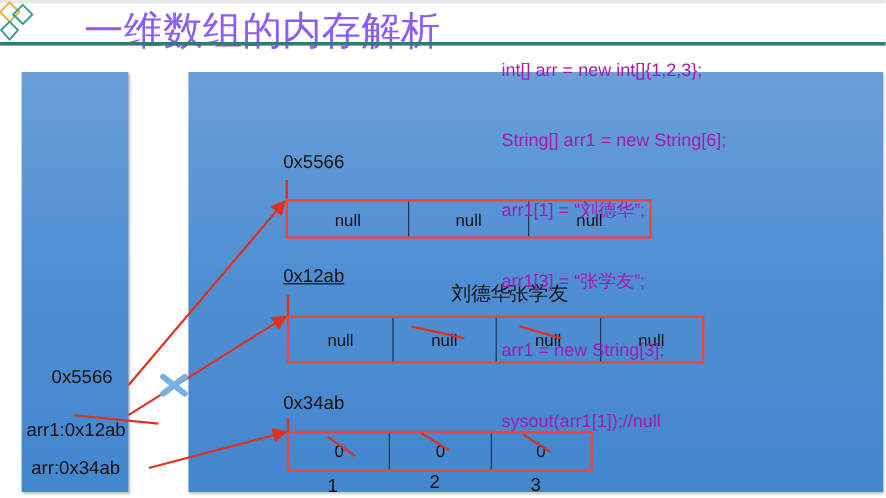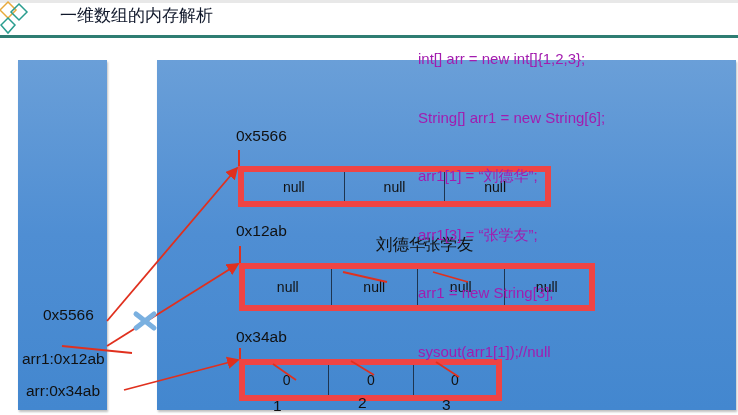--- a/index.html
+++ b/index.html
@@ -1,26 +1,26 @@
 <!DOCTYPE html>
 <html><head>
 <meta charset="utf-8">
 <style>
   html, body { margin:0; padding:0; }
   body { width:738px; height:415px; position:relative; overflow:hidden; background:#ffffff; font-family:"Liberation Sans", "DejaVu Sans", sans-serif; }
   .topbar { position:absolute; left:0; top:0; width:738px; height:3px; background:#e8e8e8; }
   .logo { position:absolute; left:0; top:0; width:40px; height:36px; }
-  .title { position:absolute; left:60px; top:4px; font-size:17px; color:#0f172a; white-space:nowrap; font-family:"DejaVu Sans", sans-serif; letter-spacing:0px; }
+  .title { position:absolute; left:70px; top:4px; font-size:33px; color:#8b5cf6; white-space:nowrap; font-family:"DejaVu Sans", sans-serif; letter-spacing:0px; }
   .header-line { position:absolute; left:0; top:35px; width:738px; height:3px; background:#2e7d72; }
   .panel { position:absolute; background:linear-gradient(to bottom, #6a9fd8 0%, #4f8ed3 50%, #4387cf 100%); box-shadow:1px 2px 2px rgba(0,0,0,0.25); }
   #stack { left:18px; top:60px; width:89px; height:350px; }
   #heap { left:157px; top:60px; width:579px; height:350px; }
   .code { position:absolute; left:418px; top:10px; font-size:15px; line-height:19.5px; color:#a21caf; white-space:pre; z-index:5; }
   .lbl { position:absolute; font-size:15.5px; color:#111; white-space:nowrap; z-index:4; }
-  .arr { position:absolute; display:flex; border:6px solid #ef4444; z-index:3; }
+  .arr { position:absolute; display:flex; border:2px solid #ef4444; z-index:3; }
   .cell { border-right:1px solid #1e3550; display:flex; align-items:center; justify-content:center; font-size:14px; color:#111; position:relative; }
   .cell:last-child { border-right:none; }
   .idx { position:absolute; font-size:15.5px; color:#111; z-index:4; }
   svg.overlay { position:absolute; left:0; top:0; width:738px; height:415px; z-index:6; pointer-events:none; }
 </style>
 </head>
 <body>
 
 <div class="topbar"></div>
 
@@ -48,21 +48,21 @@
 <div class="lbl" style="left:22px; top:350px;">arr1:0x12ab</div>
 <div class="lbl" style="left:26px; top:382px;">arr:0x34ab</div>
 
 <div class="lbl" style="left:236px; top:127px;">0x5566</div>
 <div class="arr" style="left:238px; top:166px; width:301px; height:29px;">
   <div class="cell" style="width:100px;">null</div>
   <div class="cell" style="width:100px;">null</div>
   <div class="cell" style="width:100px;">null</div>
 </div>
 
-<div class="lbl" style="left:236px; top:222px;">0x12ab</div>
+<div class="lbl" style="left:236px; top:222px;text-decoration:underline;">0x12ab</div>
 <div class="lbl" style="left:336px; top:234px; font-size:16.5px;margin-left:40px;">刘德华</div>
 <div class="lbl" style="left:424px; top:234px; font-size:16.5px;">张学友</div>
 <div class="arr" style="left:239px; top:263px; width:344px; height:36px;">
   <div class="cell" style="width:86px;">null</div>
   <div class="cell" style="width:86px;">null</div>
   <div class="cell" style="width:86px;">null</div>
   <div class="cell" style="width:85px;">null</div>
 </div>
 
 <div class="lbl" style="left:236px; top:328px;">0x34ab</div>

